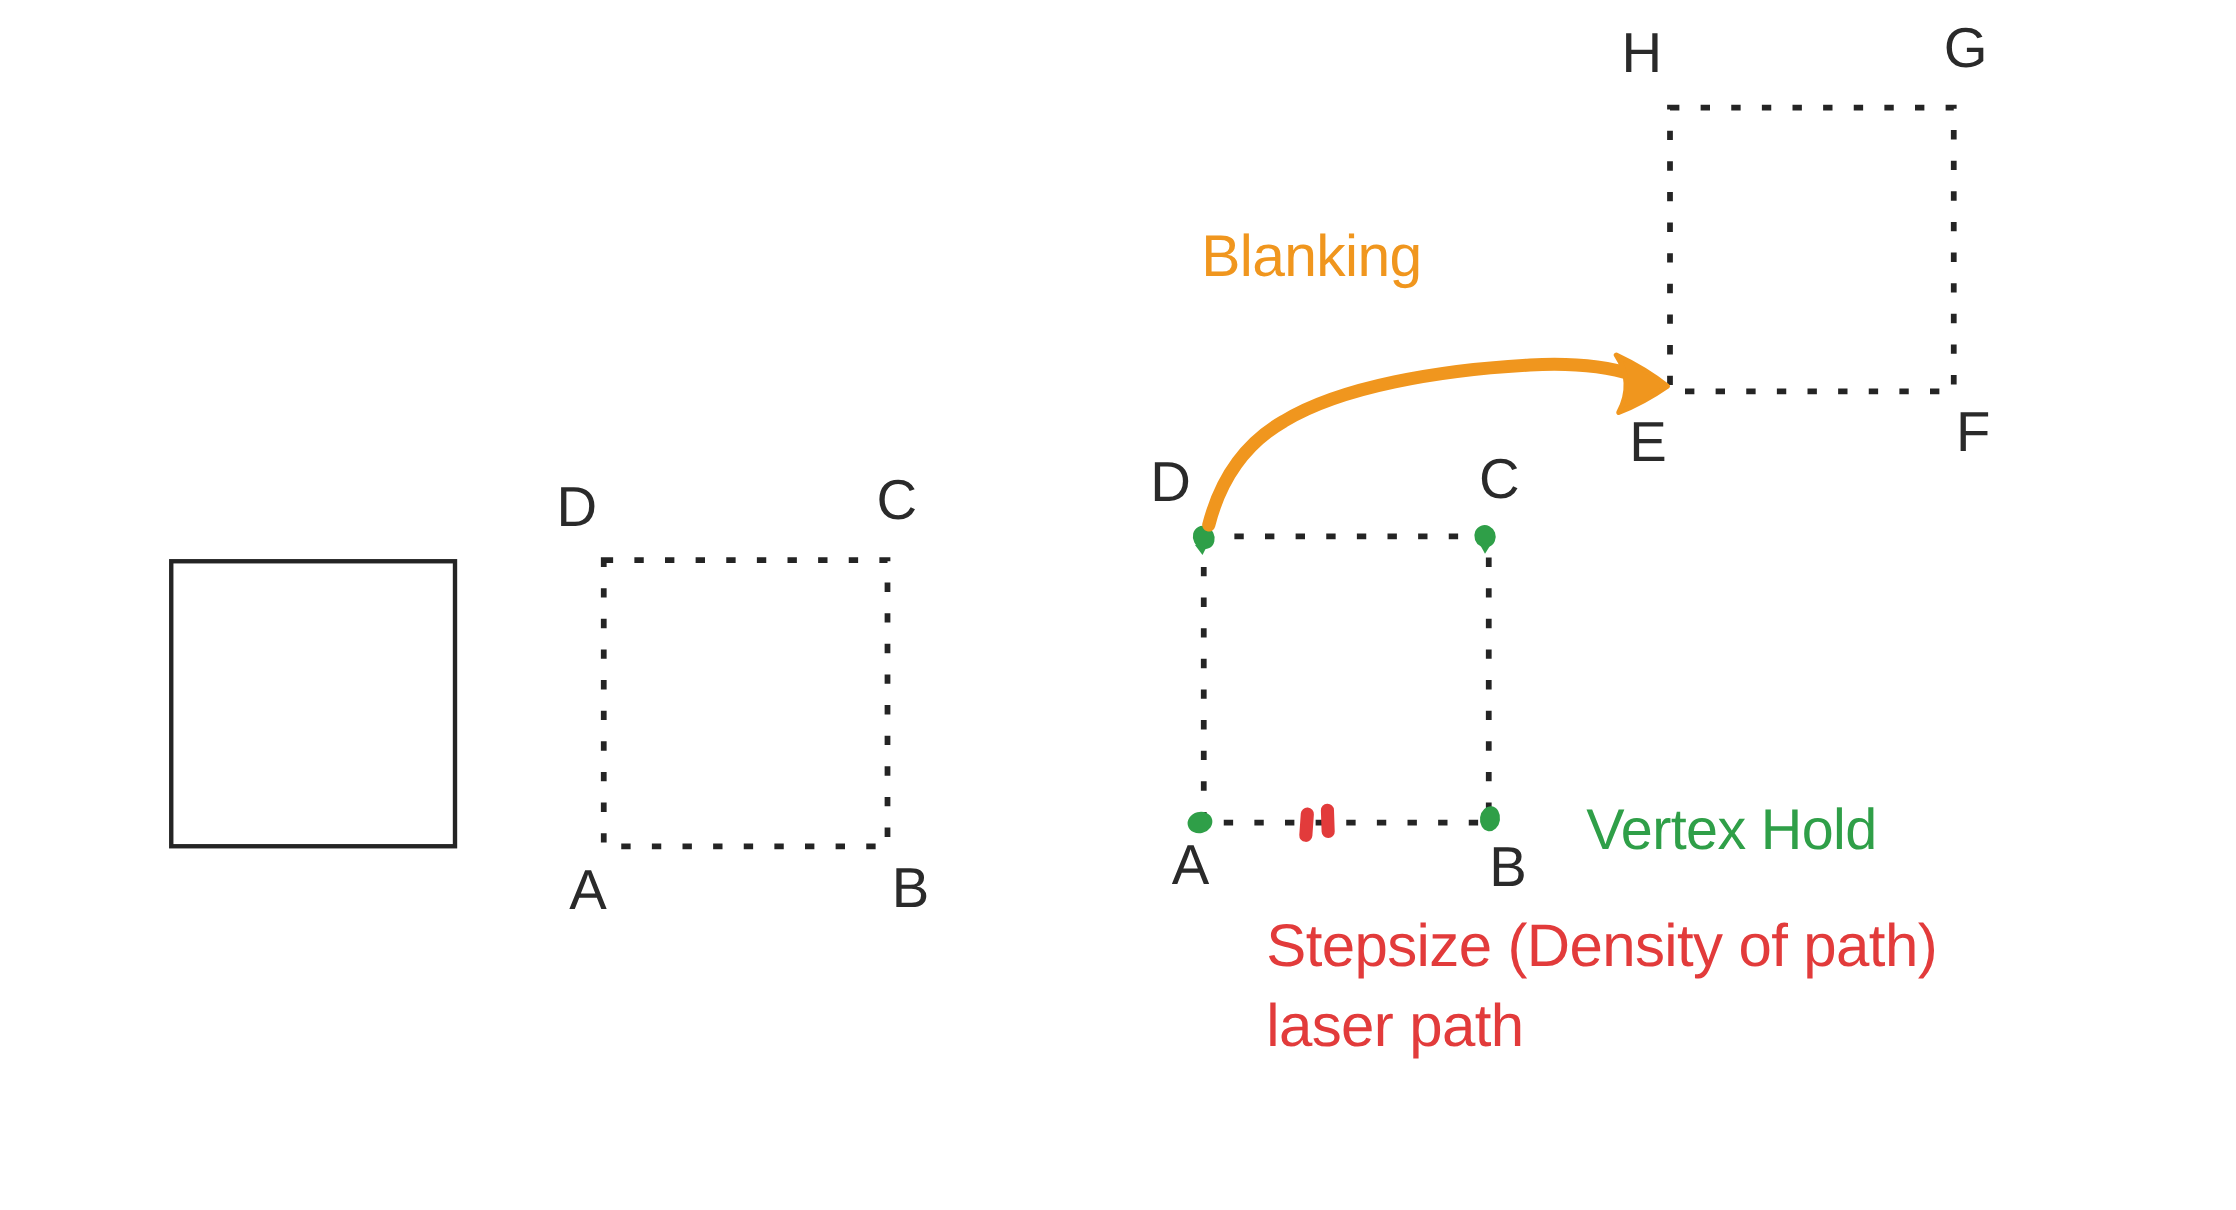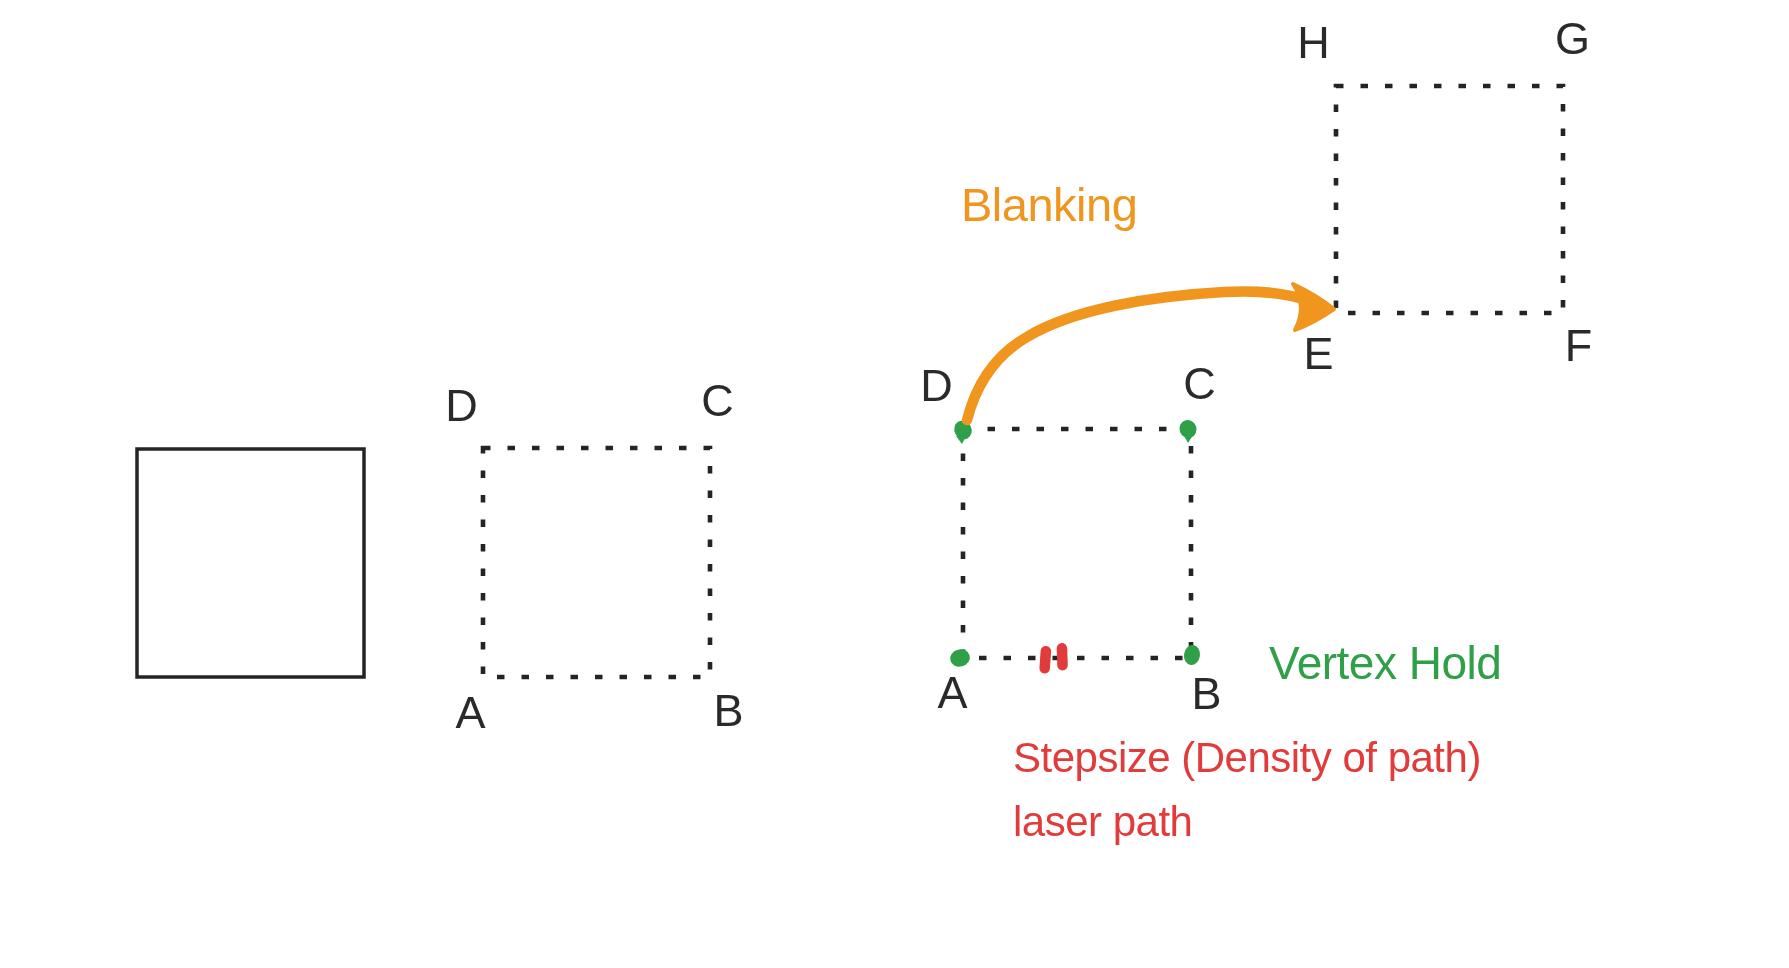--- a/index.html
+++ b/index.html
@@ -46,21 +46,21 @@
     left: 1231px;
     top: 640px;
     font-size: 46px;
     color: var(--green, #2F9F48);
     margin-left: 38px;
   }
   #stepsize-note {
     position: absolute;
     left: 1013px;
     top: 726px;
-    font-size: 42px;
+    font-size: 48px;
     letter-spacing: -0.5px;
     line-height: 64px;
     color: var(--red, #E23B3B);
     white-space: nowrap;
   }
 </style>
 </head>
 <body>
 
 <div id="stage" style="--orange: #F0961E; --green: #2F9F48; --red: #E23B3B;">

